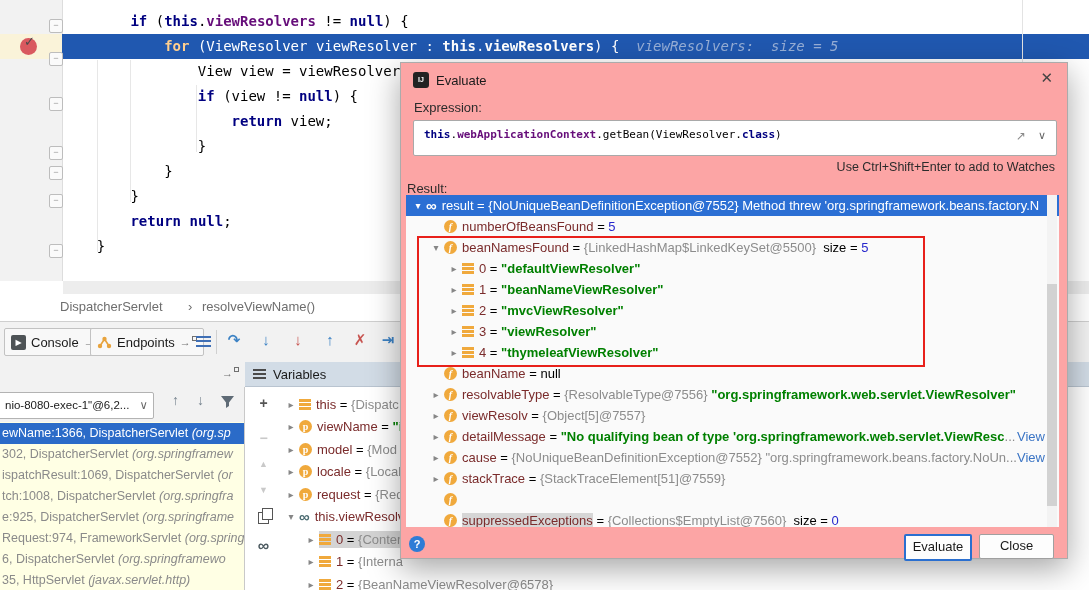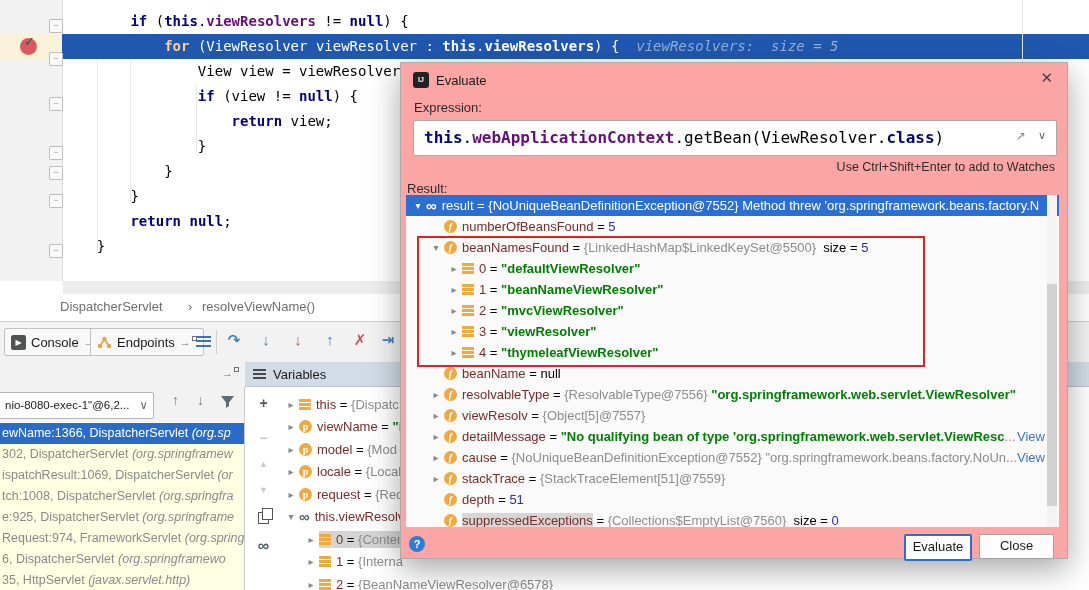--- a/index.html
+++ b/index.html
@@ -92,21 +92,21 @@
   
   #dialog{left:400px;top:62px;width:666px;height:495px;background:#fca5a5;border:1px solid #ababab;
           box-shadow:0 10px 30px rgba(0,0,0,.35);z-index:10;}
   #dlg-icon{left:12px;top:9px;width:16px;height:16px;background:#222;border-radius:3px;color:#fff;
             font-size:7px;font-weight:bold;line-height:16px;text-align:center;}
   #dlg-title{left:35px;top:10px;font-size:13px;}
   #dlg-close{right:14px;top:6px;font-size:15px;color:#444;}
   #expr-label{left:13px;top:37px;color:#2b2b2b;}
   #expr-box{left:12px;top:57px;width:642px;height:34px;background:#fff;border:1px solid #a9a9a9;border-radius:2px;}
   #expr-text{position:absolute;left:10px;top:7px;font-family:"DejaVu Sans Mono","Liberation Mono",monospace;
-             font-size:16px;white-space:pre;}
+             font-size:11px;white-space:pre;}
   #expr-expand{position:absolute;right:30px;top:8px;color:#8a8a8a;font-size:12px;}
   #expr-chev{position:absolute;right:10px;top:8px;color:#666;font-size:11px;}
   #watch-hint{right:12px;top:97px;color:#2b2b2b;font-size:12.5px;}
   #result-label{left:6px;top:118px;color:#2b2b2b;}
   #rtree{left:5px;top:132px;width:653px;height:332px;overflow:hidden;background:#fafafa;}
   .trow{position:relative;display:flex;align-items:center;height:21px;white-space:pre;font-size:13px;padding-left:4px;}
   .trow.sel{background:#2b6fd4;}
   .trow.sel span{color:#fff !important;}
   .ttext{overflow:hidden;flex:1;}
   .tlink{position:absolute;right:14px;color:#3a74c4;background:inherit;}
@@ -264,21 +264,21 @@
         <div class="trow"><span class="chev" style="margin-left: 36px;">▸</span><span class="ticon ic-arr"></span><span class="ttext"><span class="c-name">1</span><span class="c-pl"> = </span><span class="c-str">"beanNameViewResolver"</span></span></div>
         <div class="trow"><span class="chev" style="margin-left: 36px;">▸</span><span class="ticon ic-arr"></span><span class="ttext"><span class="c-name">2</span><span class="c-pl"> = </span><span class="c-str">"mvcViewResolver"</span></span></div>
         <div class="trow"><span class="chev" style="margin-left: 36px;">▸</span><span class="ticon ic-arr"></span><span class="ttext"><span class="c-name">3</span><span class="c-pl"> = </span><span class="c-str">"viewResolver"</span></span></div>
         <div class="trow"><span class="chev" style="margin-left: 36px;">▸</span><span class="ticon ic-arr"></span><span class="ttext"><span class="c-name">4</span><span class="c-pl"> = </span><span class="c-str">"thymeleafViewResolver"</span></span></div>
         <div class="trow"><span class="chev" style="margin-left: 18px;"></span><span class="ticon ic-f">f</span><span class="ttext"><span class="c-name">beanName</span><span class="c-pl"> = null</span></span></div>
         <div class="trow"><span class="chev" style="margin-left: 18px;">▸</span><span class="ticon ic-f">f</span><span class="ttext"><span class="c-name">resolvableType</span><span class="c-pl"> = </span><span class="c-ref">{ResolvableType@7556}</span><span class="c-pl"> </span><span class="c-str">"org.springframework.web.servlet.ViewResolver"</span></span></div>
         <div class="trow"><span class="chev" style="margin-left: 18px;">▸</span><span class="ticon ic-f">f</span><span class="ttext"><span class="c-name">viewResolv</span><span class="c-pl"> = </span><span class="c-ref">{Object[5]@7557}</span></span></div>
         <div class="trow"><span class="chev" style="margin-left: 18px;">▸</span><span class="ticon ic-f">f</span><span class="ttext"><span class="c-name">detailMessage</span><span class="c-pl"> = </span><span class="c-str">"No qualifying bean of type 'org.springframework.web.servlet.ViewResc</span><span class="c-ref">... </span></span><span class="tlink">View</span></div>
         <div class="trow"><span class="chev" style="margin-left: 18px;">▸</span><span class="ticon ic-f">f</span><span class="ttext"><span class="c-name">cause</span><span class="c-pl"> = </span><span class="c-ref">{NoUniqueBeanDefinitionException@7552} "org.springframework.beans.factory.NoUn... </span></span><span class="tlink">View</span></div>
         <div class="trow"><span class="chev" style="margin-left: 18px;">▸</span><span class="ticon ic-f">f</span><span class="ttext"><span class="c-name">stackTrace</span><span class="c-pl"> = </span><span class="c-ref">{StackTraceElement[51]@7559}</span></span></div>
-        <div class="trow"><span class="chev" style="margin-left: 18px;"></span><span class="ticon ic-f">f</span><span class="ttext"><span class="c-name">depth</span><span class="c-pl"> = </span><span class="c-num">51</span></span></div>
+        <div class="trow"><span class="chev" style="margin-left: 18px;"></span><span class="ticon ic-f">f</span></div>
         <div class="trow"><span class="chev" style="margin-left: 18px;"></span><span class="ticon ic-f">f</span><span class="ttext"><span class="c-name namehl">suppressedExceptions</span><span class="c-pl"> = </span><span class="c-ref">{Collections$EmptyList@7560}</span><span class="c-pl">  size = </span><span class="c-num">0</span></span></div>
       </div>
     <div id="rscroll-track" class="abs"></div>
     <div id="rscroll-thumb" class="abs"></div>
     <div id="help-ico" class="abs">?</div>
     <div id="btn-eval" class="dbtn">Evaluate</div>
     <div id="btn-close" class="dbtn">Close</div>
   </div>
 
   <div id="red-rect" class="abs"></div>

